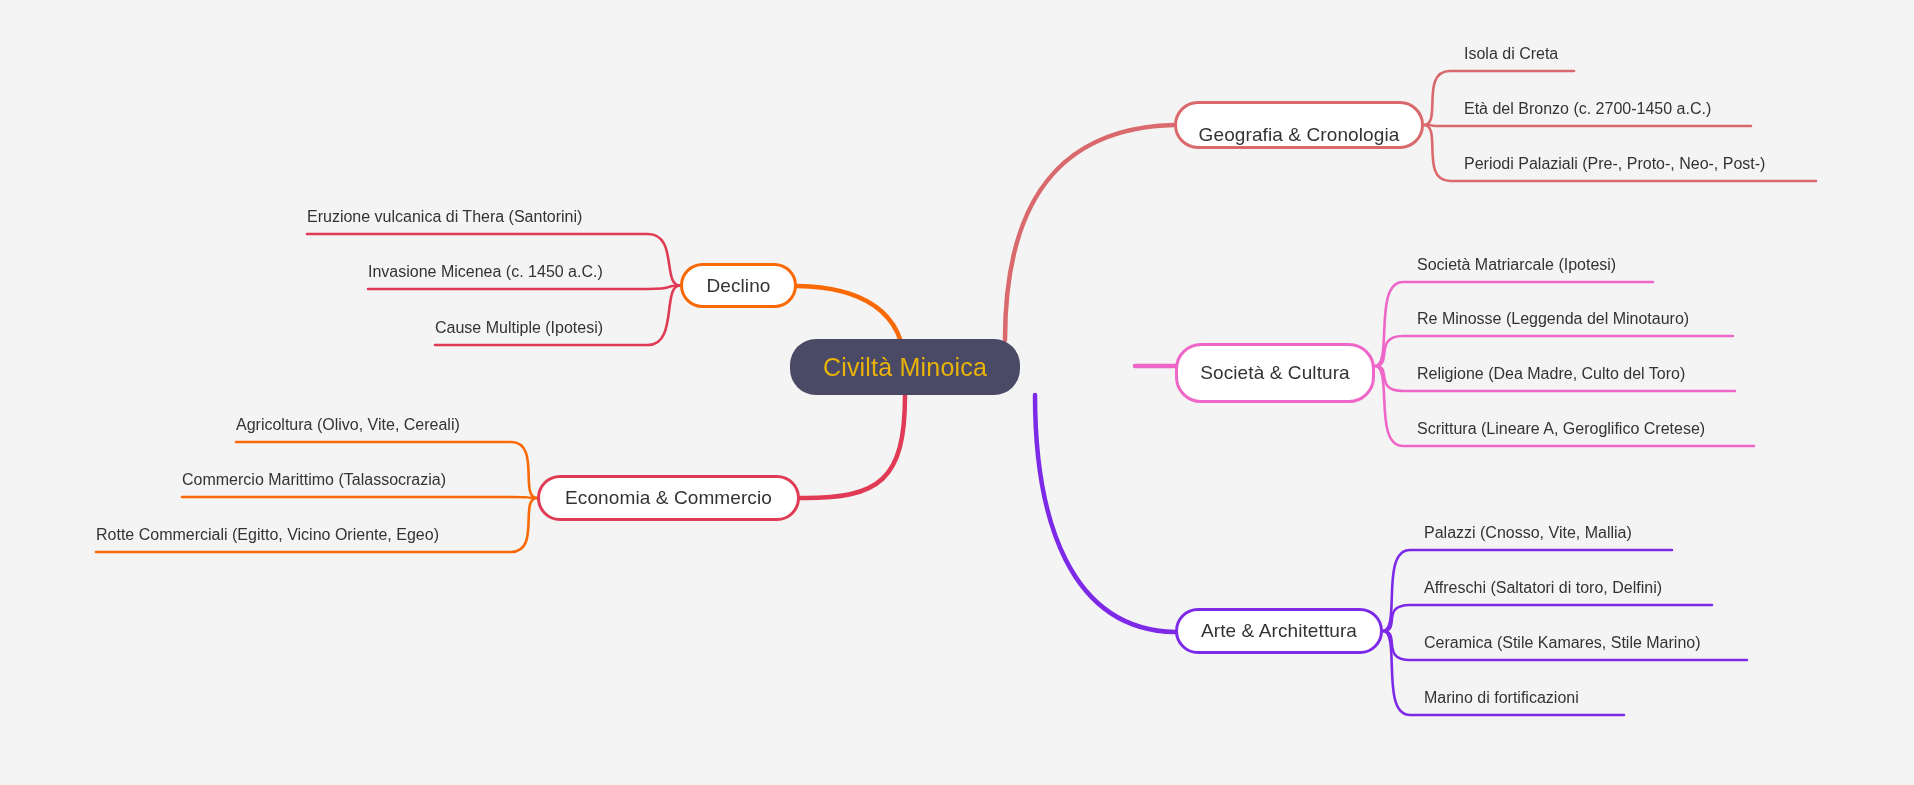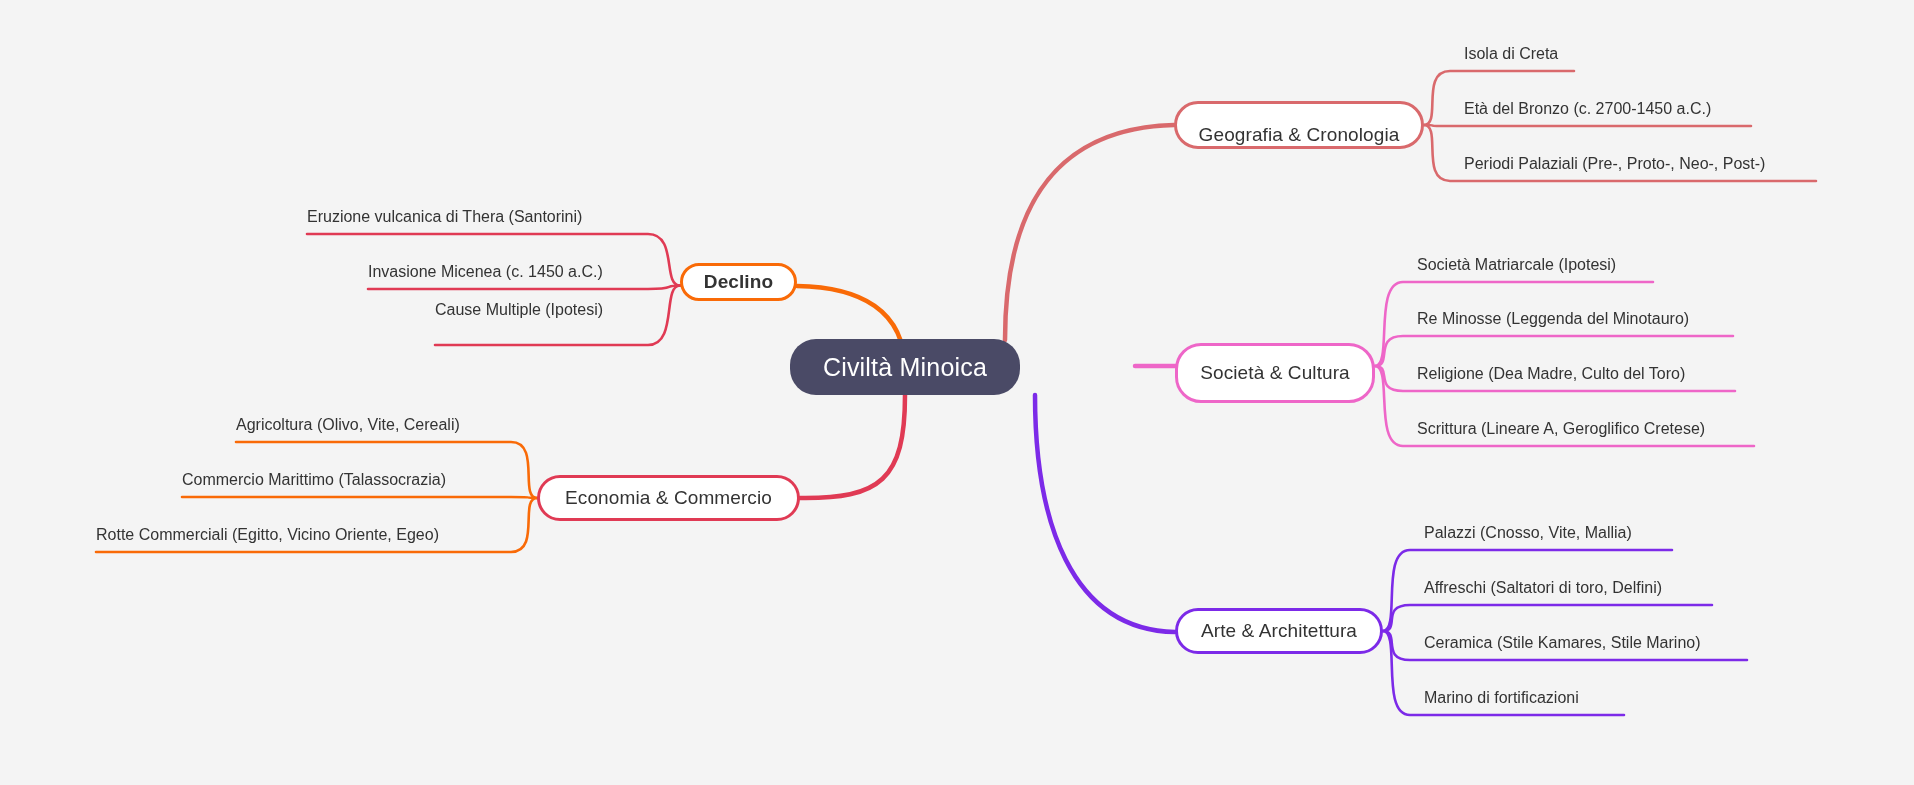--- a/index.html
+++ b/index.html
@@ -47,21 +47,21 @@
       <path d="M 680 285.5 C 662 285.5, 678 234, 648 234 L 307 234" stroke="#e03a54" stroke-width="2.6" fill="none" stroke-linecap="round"></path>
       <path d="M 680 285.5 C 662 285.5, 678 289, 648 289 L 368 289" stroke="#e03a54" stroke-width="2.6" fill="none" stroke-linecap="round"></path>
       <path d="M 680 285.5 C 662 285.5, 678 345, 648 345 L 435 345" stroke="#e03a54" stroke-width="2.6" fill="none" stroke-linecap="round"></path>
       <path d="M 905 395 C 905 480, 880 499, 800 498" stroke="#e03a54" stroke-width="4.5" fill="none" stroke-linecap="round"></path>
       <path d="M 537 498 C 519 498, 541 442, 511 442 L 236 442" stroke="#f96a07" stroke-width="2.6" fill="none" stroke-linecap="round"></path>
       <path d="M 537 498 C 519 498, 541 497, 511 497 L 182 497" stroke="#f96a07" stroke-width="2.6" fill="none" stroke-linecap="round"></path>
       <path d="M 537 498 C 519 498, 541 552, 511 552 L 96 552" stroke="#f96a07" stroke-width="2.6" fill="none" stroke-linecap="round"></path>
     </svg>
   <div id="nodes-layer">
       <div id="root-node" style="left: 790px; top: 339px; width: 230px; height: 56px; background: rgb(74, 74, 102);">
-        <span class="root-label" style="color: #ffffff;">Civiltà Minoica</span>
+        <span class="root-label" style="color: #eab308;">Civiltà Minoica</span>
       </div>
       <div class="node" style="left: 1174px; top: 101px; width: 250px; height: 48px; border-color: rgb(217, 105, 108); align-items: flex-end;">
         <span class="node-label">Geografia &amp; Cronologia</span>
       </div>
       <div class="leaf" style="left: 1464px; top: 45px;">
         <span class="leaf-label">Isola di Creta</span>
       </div>
       <div class="leaf" style="left: 1464px; top: 100px;">
         <span class="leaf-label">Età del Bronzo (c. 2700-1450 a.C.)</span>
       </div>
@@ -91,30 +91,30 @@
       </div>
       <div class="leaf" style="left: 1424px; top: 579px;">
         <span class="leaf-label">Affreschi (Saltatori di toro, Delfini)</span>
       </div>
       <div class="leaf" style="left: 1424px; top: 634px;">
         <span class="leaf-label">Ceramica (Stile Kamares, Stile Marino)</span>
       </div>
       <div class="leaf" style="left: 1424px; top: 689px;">
         <span class="leaf-label">Marino di fortificazioni</span>
       </div>
-      <div class="node" style="left: 680px; top: 263px; width: 117px; height: 38px; border-color: rgb(249, 106, 7); font-weight: bold;">
+      <div class="node" style="left: 680px; top: 263px; width: 117px; height: 45px; border-color: rgb(249, 106, 7);">
         <span class="node-label">Declino</span>
       </div>
       <div class="leaf" style="left: 307px; top: 208px;">
         <span class="leaf-label">Eruzione vulcanica di Thera (Santorini)</span>
       </div>
       <div class="leaf" style="left: 368px; top: 263px;">
         <span class="leaf-label">Invasione Micenea (c. 1450 a.C.)</span>
       </div>
-      <div class="leaf" style="left: 435px; top: 301px;">
+      <div class="leaf" style="left: 435px; top: 319px;">
         <span class="leaf-label">Cause Multiple (Ipotesi)</span>
       </div>
       <div class="node" style="left: 537px; top: 475px; width: 263px; height: 46px; border-color: rgb(224, 58, 84);">
         <span class="node-label">Economia &amp; Commercio</span>
       </div>
       <div class="leaf" style="left: 236px; top: 416px;">
         <span class="leaf-label">Agricoltura (Olivo, Vite, Cereali)</span>
       </div>
       <div class="leaf" style="left: 182px; top: 471px;">
         <span class="leaf-label">Commercio Marittimo (Talassocrazia)</span>

